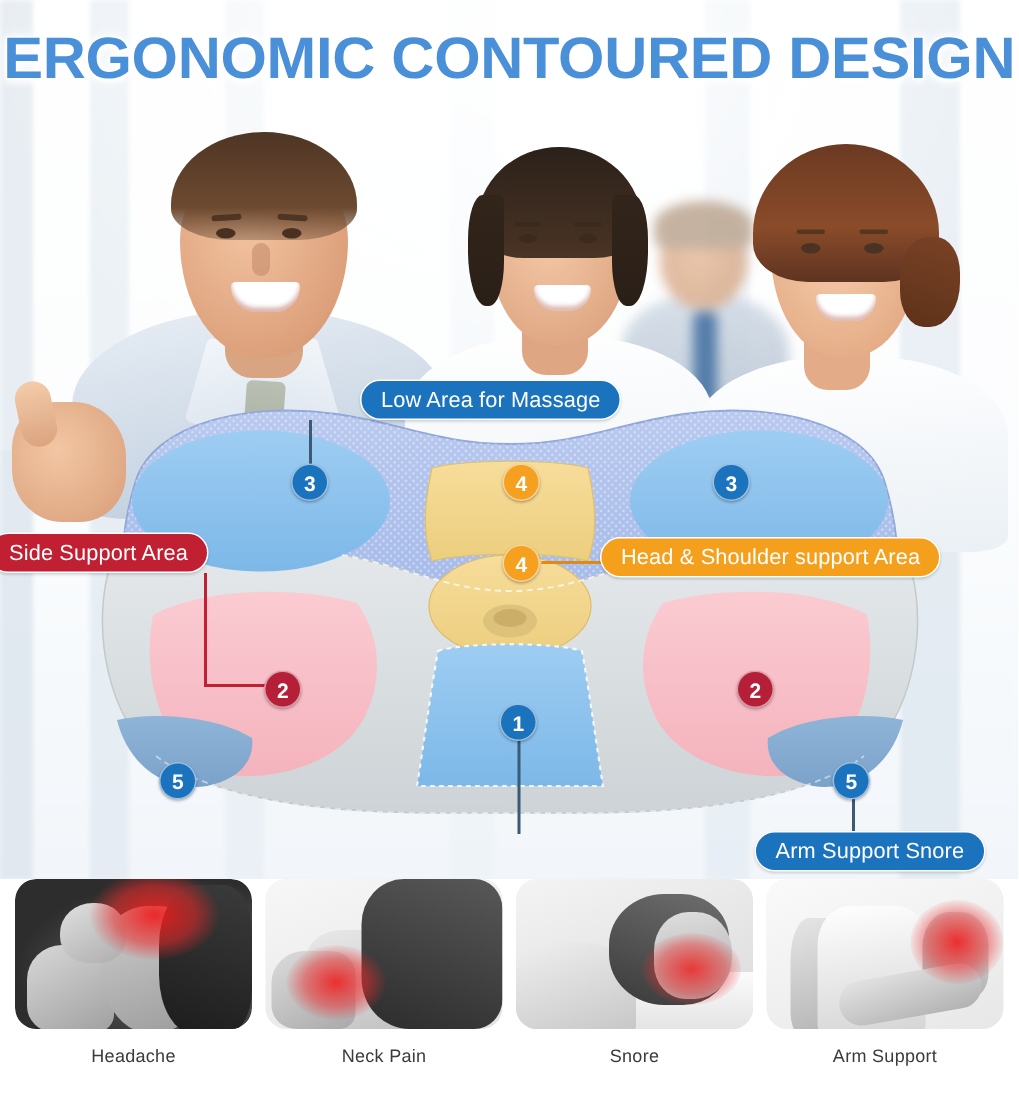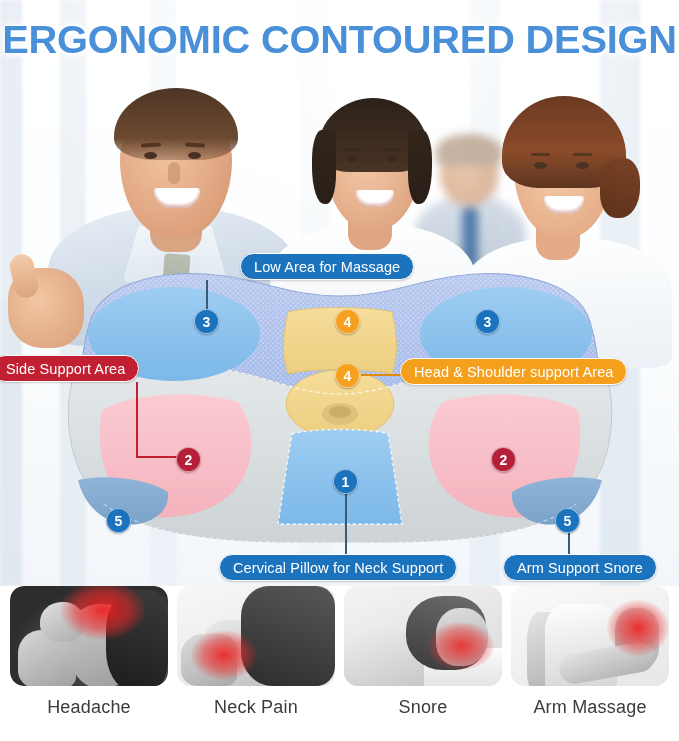--- a/index.html
+++ b/index.html
@@ -200,21 +200,21 @@
   .symptoms {
     position:absolute; left:0; top:586px; width:679px; height:155px;
     display:flex; justify-content:space-between; padding:0 10px;
   }
   .sym { width:158px; display:flex; flex-direction:column; align-items:center; }
   .sym-photo {
     width:158px; height:100px; border-radius:14px; overflow:hidden;
     position:relative; background:#f2f2f2;
   }
   .sym-cap {
-    margin-top:11px; font-size:18px; color:#3b3b3b; letter-spacing:.2px;
+    margin-top:11px; font-size:12px; color:#3b3b3b; letter-spacing:.2px;
   }
 
   
   .ph { position:absolute; }
   .glow { position:absolute; border-radius:50%; }
 
   
   .t1-bg { inset:0; background:radial-gradient(ellipse at 70% 60%, #6f6f6f, #2d2d2d 70%); border-radius:14px;}
   .t1-face { left:56px; top:18px; width:72px; height:84px; background:linear-gradient(160deg,#cfcfcf,#9b9b9b);
              border-radius:46% 46% 44% 44% / 42% 42% 58% 58%;}
@@ -418,21 +418,20 @@
     <div class="badge badge-blue" id="badge-3a">3</div>
     <div class="badge badge-blue" id="badge-3b">3</div>
     <div class="badge badge-orange" id="badge-4a">4</div>
     <div class="badge badge-orange" id="badge-4b">4</div>
     <div class="badge badge-blue" id="badge-5a">5</div>
     <div class="badge badge-blue" id="badge-5b">5</div>
 
     <div class="pill pill-blue" id="pill-low">Low Area for Massage</div>
     <div class="pill pill-red" id="pill-side">Side Support Area</div>
     <div class="pill pill-orange" id="pill-head">Head &amp; Shoulder support Area</div>
-    <div class="pill pill-blue" id="pill-cervical">Cervical Pillow for Neck Support</div>
     <div class="pill pill-blue" id="pill-arm">Arm Support Snore</div>
 
     <div class="title">ERGONOMIC CONTOURED DESIGN</div>
   </div>
 
   <div class="symptoms">
 
     <div class="sym">
       <div class="sym-photo">
         <div class="ph t1-bg"></div>
@@ -470,17 +469,17 @@
 
     <div class="sym">
       <div class="sym-photo">
         <div class="ph t4-bg"></div>
         <div class="ph t4-skinL"></div>
         <div class="ph t4-torso"></div>
         <div class="ph t4-shldr"></div>
         <div class="ph t4-armx"></div>
         <div class="glow t4-glow"></div>
       </div>
-      <div class="sym-cap">Arm Massage</div>
+      <div class="sym-cap">Arm Support</div>
     </div>
 
   </div>
 </div>
 
 </body></html>

